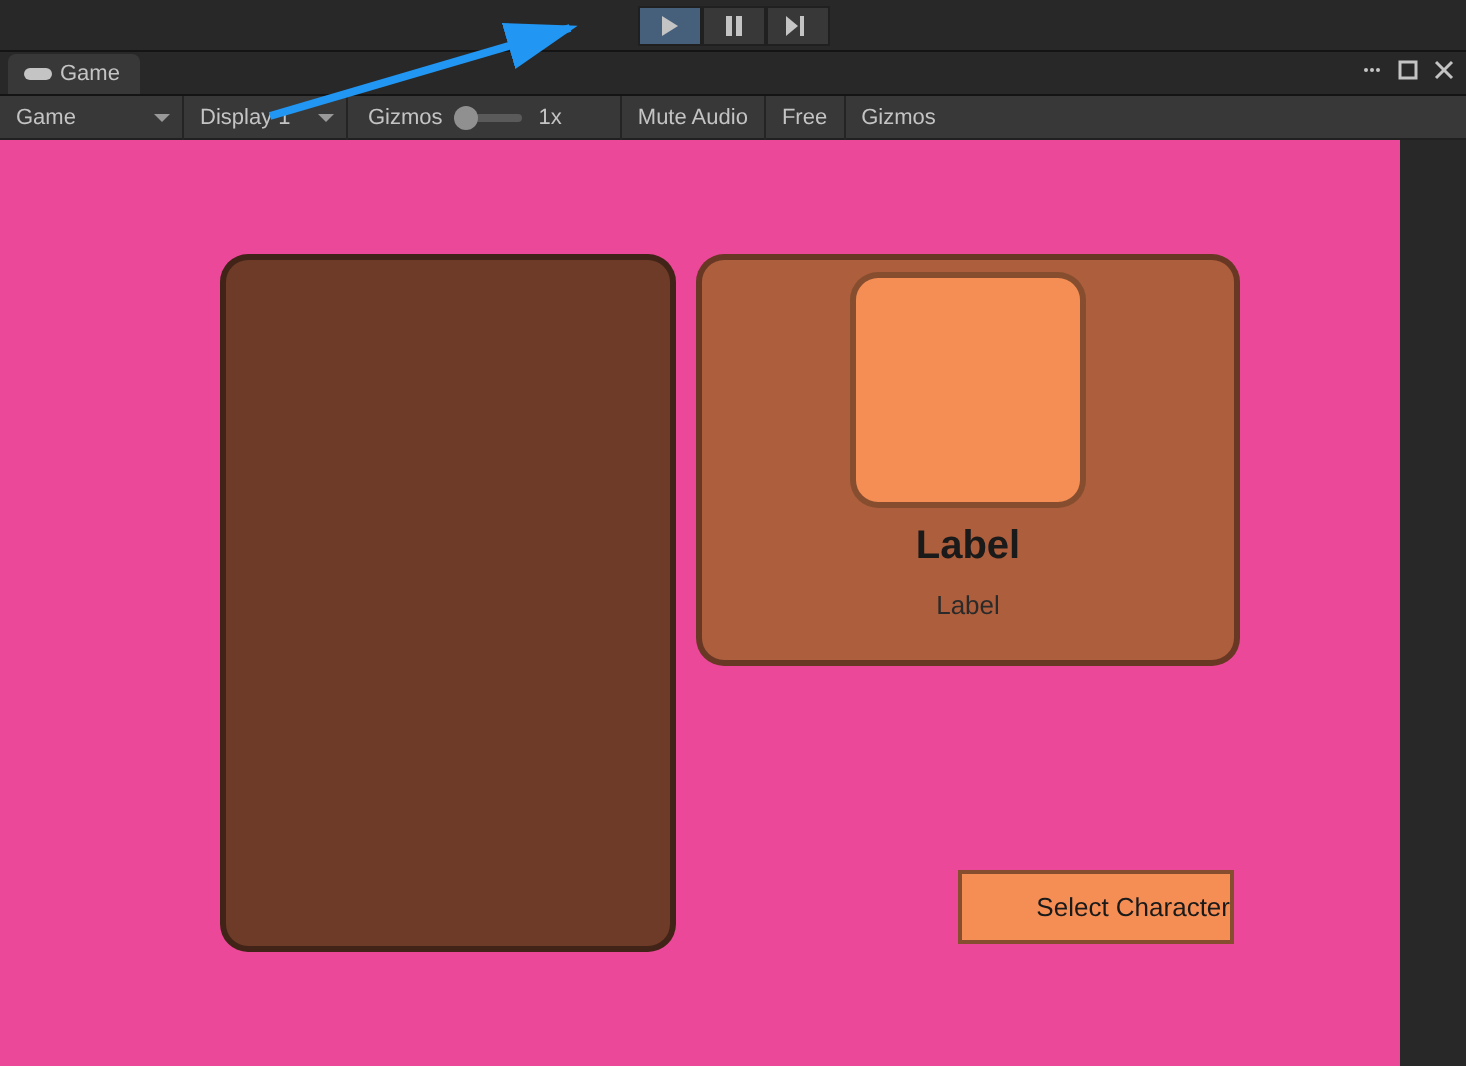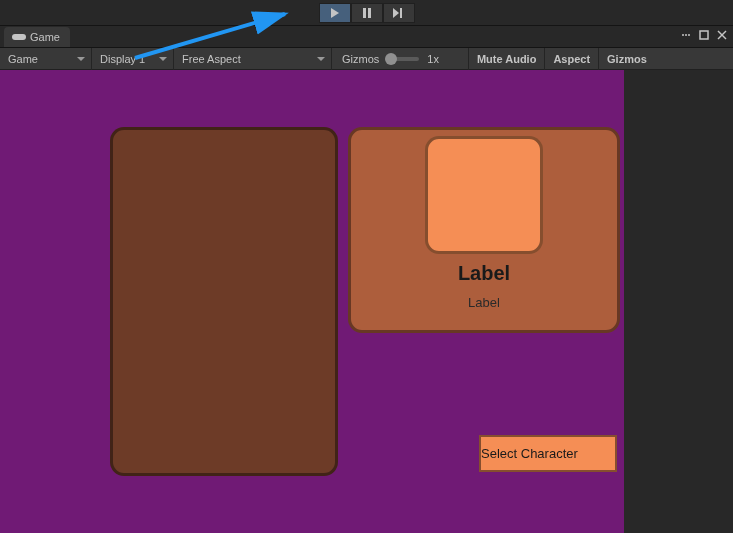--- a/index.html
+++ b/index.html
@@ -124,35 +124,34 @@
     background: #909090;
     border-radius: 50%;
   }
   .toolbar-item {
     padding: 0 8px;
     height: 22px;
     display: flex;
     align-items: center;
     border-right: 1px solid #242424;
     cursor: pointer;
-    font-weight: bold;
   }
   .caret {
     width: 0; height: 0;
     border-left: 4px solid transparent;
     border-right: 4px solid transparent;
     border-top: 4px solid #999;
   }
 
   
   .game-view {
     position: relative;
-    width: 624px;
+    width: 700px;
     height: 463px;
-    background: #701a75;
+    background: #ec4899;
   }
 
   .card {
     position: absolute;
     border: 3px solid rgba(0,0,0,0.4);
     border-radius: 14px;
   }
   .card-left {
     left: 110px;
     top: 57px;
@@ -193,21 +192,21 @@
   .select-btn {
     position: absolute;
     left: 479px;
     top: 365px;
     width: 138px;
     height: 37px;
     background: #f58e55;
     border: 2px solid rgba(0,0,0,0.45);
     display: flex;
     align-items: center;
-    justify-content: flex-start;
+    justify-content: flex-end;
     font-size: 13px;
     color: #1a1a1a;
     cursor: pointer;
   }
 
   
   .arrow {
     position: absolute;
     left: 130px;
     top: 8px;
@@ -273,35 +272,31 @@
 
 <div class="toolbar">
   <div class="dropdown" style="width:92px">
     <span>Game</span>
     <span class="caret"></span>
   </div>
   <div class="dropdown" style="width:82px">
     <span>Display 1</span>
     <span class="caret"></span>
   </div>
-  <div class="dropdown" style="width:158px">
-    <span>Free Aspect</span>
-    <span class="caret"></span>
-  </div>
   <span class="toolbar-label">Gizmos</span>
   <div class="slider">
     <div class="slider-thumb"></div>
   </div>
   <span class="toolbar-label" style="padding-left:4px">1x</span>
   <div style="flex:0 0 24px;border-right:1px solid #242424;height:22px"></div>
   <div class="toolbar-item">
     <span>Mute Audio</span>
   </div>
   <div class="toolbar-item">
-    <span>Aspect</span>
+    <span>Free</span>
   </div>
   <div class="toolbar-item" style="border-right:none">
     <span>Gizmos</span>
   </div>
 </div>
 
 <div class="game-view">
   <div class="card card-left"></div>
 
   <div class="card card-right">

